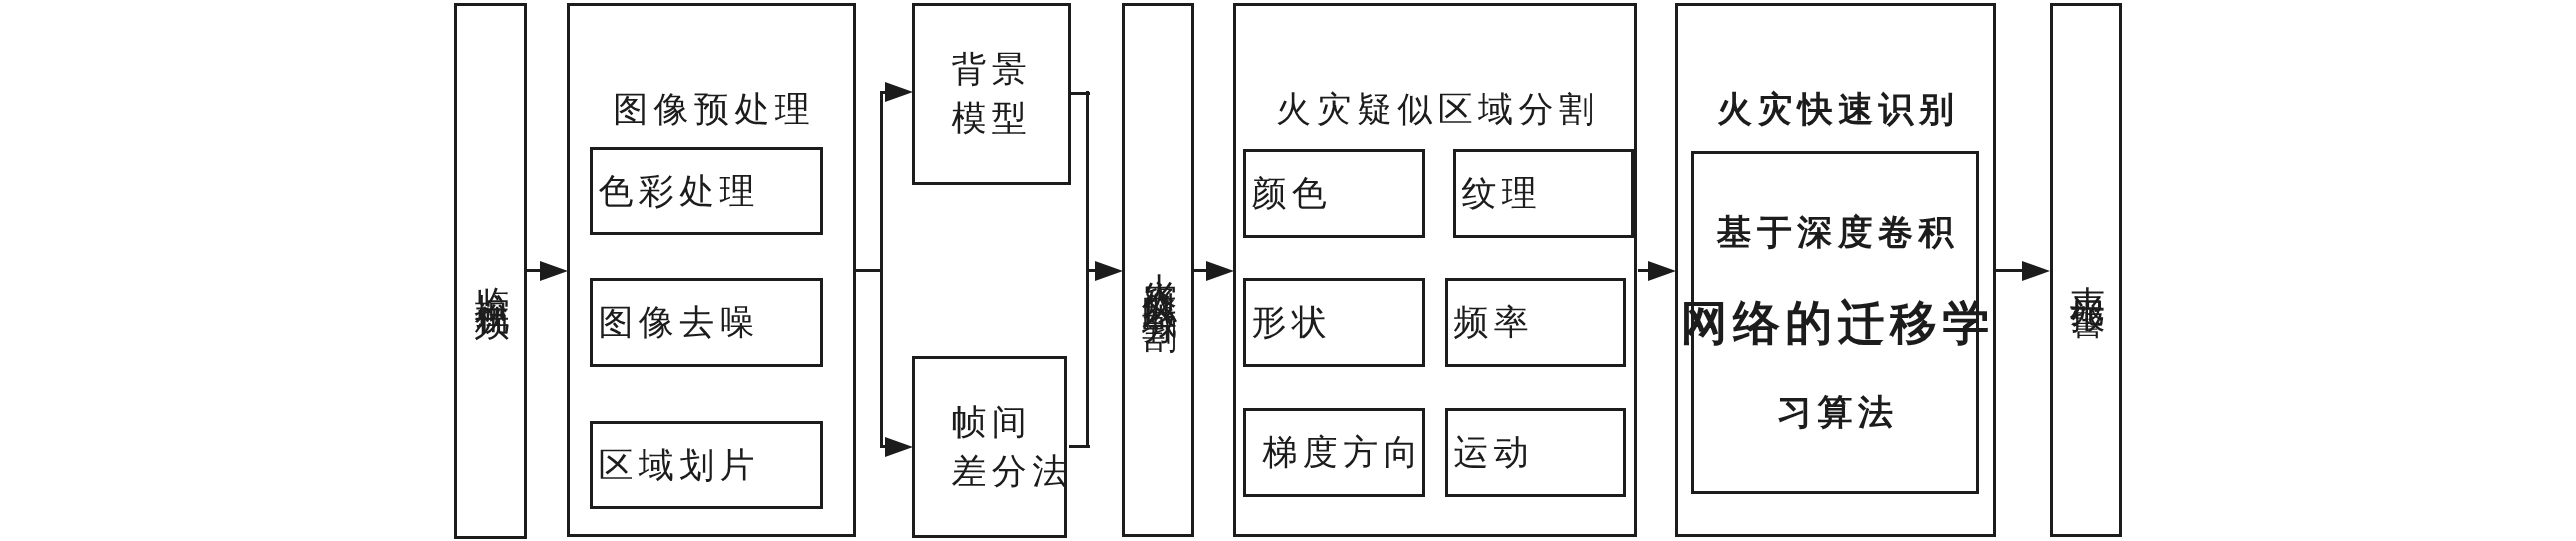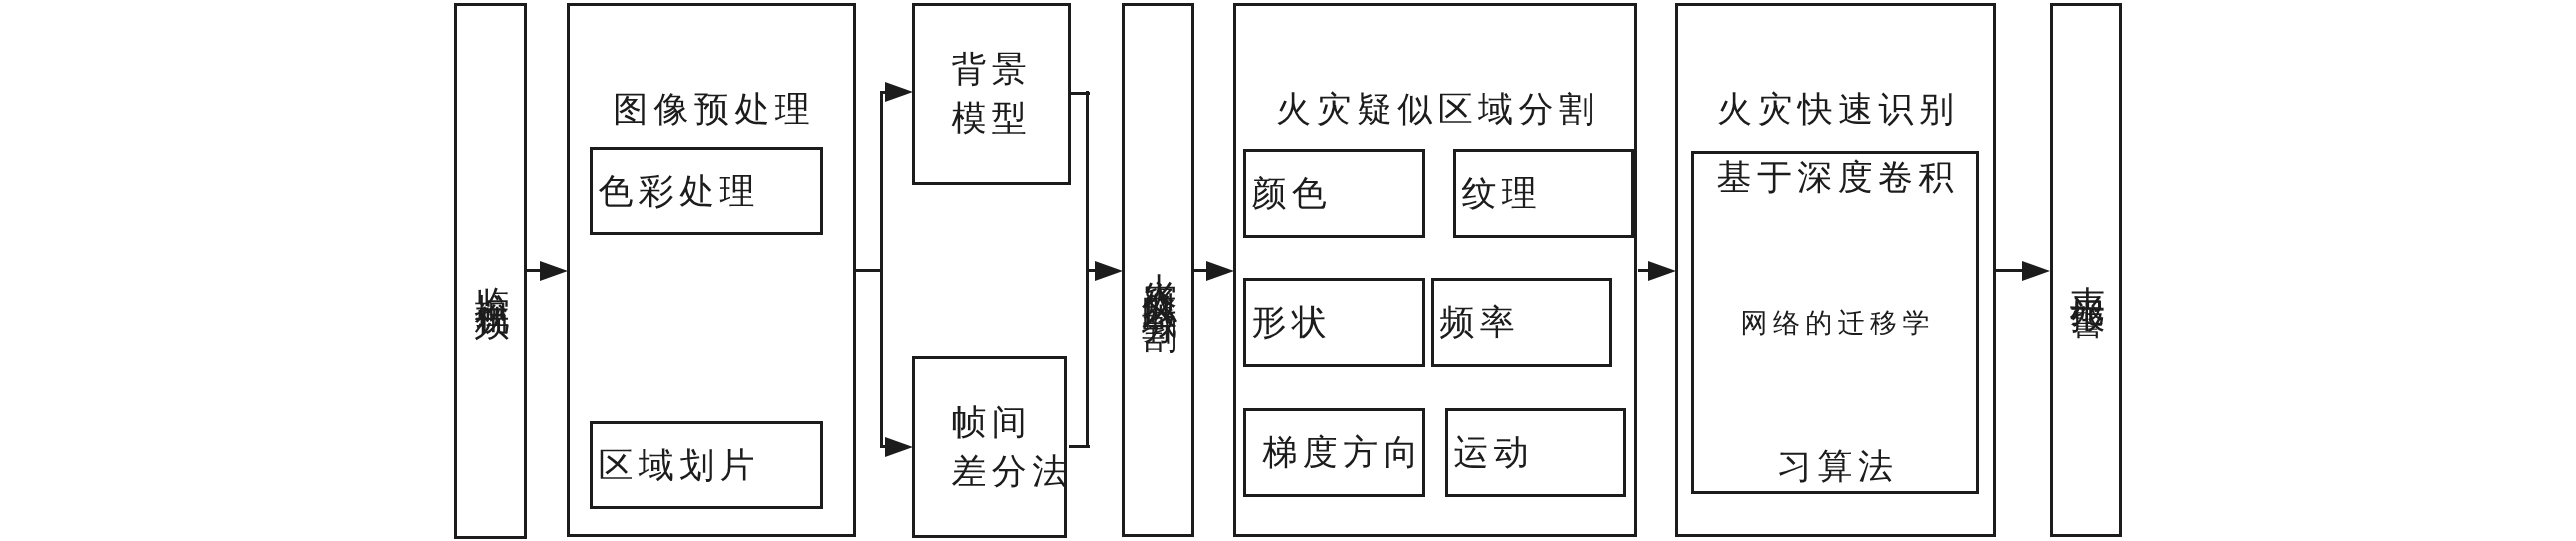--- a/index.html
+++ b/index.html
@@ -14,40 +14,43 @@
   .vtext{writing-mode:vertical-rl;text-orientation:upright;font-size:35px;letter-spacing:6.2px;white-space:nowrap;}
   .title{position:absolute;left:0;top:52px;width:100%;text-align:center;
          font-size:35px;letter-spacing:5.4px;text-indent:5.4px;white-space:nowrap;margin-top:28px;}
   .twolines{position:absolute;left:0;top:0;width:100%;height:100%;
             display:flex;flex-direction:column;align-items:flex-start;justify-content:center;line-height:49px;padding-left:31px;}
   .hline{position:absolute;height:3.1px;background:#1c1c1c;}
   .vline{position:absolute;width:3.1px;background:#1c1c1c;}
   .ah{position:absolute;width:0;height:0;border-top:10px solid transparent;
       border-bottom:10px solid transparent;border-left:28px solid #1c1c1c;}
   .inner{position:absolute;border:3.8px solid #1c1c1c;box-sizing:border-box;
-         display:flex;flex-direction:column;align-items:center;justify-content:space-between;line-height:48px;gap:42px;}
+         display:flex;flex-direction:column;align-items:center;justify-content:center;line-height:48px;gap:42px;}
 </style>
 </head>
 <body>
 
 <div id="canvas">
 
   <div class="box" style="left:454px;top:3.1px;width:73px;height:536px;">
     <div class="vwrap">
       <span class="vtext">监控视频</span>
     </div>
   </div>
 
   <div class="hline" style="left:527px;top:269px;width:17px;"></div>
   <div class="ah" style="left:540px;top:261px;"></div>
 
   <div class="box" style="left:567px;top:3.1px;width:289px;height:534px;">
     <div class="title">图像预处理</div>
     <div class="sub" style="left:20px;top:141px;width:233px;height:88px;">
       <span>色彩处理</span>
+    </div>
+    <div class="sub" style="left:20px;top:272px;width:233px;height:89px;">
+      <span>图像去噪</span>
     </div>
     <div class="sub" style="left:20px;top:403px;width:233px;height:88px;margin-top:12px;">
       <span>区域划片</span>
     </div>
   </div>
 
   <div class="hline" style="left:856px;top:269px;width:27px;"></div>
   <div class="vline" style="left:880px;top:91px;height:357px;"></div>
   <div class="hline" style="left:880px;top:91px;width:9.2px;"></div>
   <div class="ah" style="left:885px;top:82px;"></div>
@@ -87,39 +90,39 @@
     <div class="title">火灾疑似区域分割</div>
     <div class="sub" style="left:7px;top:143px;width:182px;height:89px;">
       <span>颜色</span>
     </div>
     <div class="sub" style="left:217px;top:143px;width:181px;height:89px;">
       <span>纹理</span>
     </div>
     <div class="sub" style="left:7px;top:272px;width:182px;height:89px;">
       <span>形状</span>
     </div>
-    <div class="sub" style="left:195px;top:272px;width:181px;height:89px;">
+    <div class="sub" style="left:209px;top:272px;width:181px;height:89px;">
       <span>频率</span>
     </div>
     <div class="sub" style="left:7px;top:402px;width:182px;height:89px;padding-left:11px;">
       <span>梯度方向</span>
     </div>
     <div class="sub" style="left:209px;top:402px;width:181px;height:89px;">
       <span>运动</span>
     </div>
   </div>
 
   <div class="hline" style="left:1638px;top:269px;width:13px;"></div>
   <div class="ah" style="left:1648px;top:261px;"></div>
 
-  <div class="box" style="left:1675px;top:3.1px;width:321px;height:534px;">
+  <div class="box" style="left:1675px;top:3.1px;width:321px;height:534px;font-weight:bold;">
     <div class="title">火灾快速识别</div>
     <div class="inner" style="left:13px;top:145px;width:288px;height:343px;">
       <div class="algoline" style="font-size:35px;letter-spacing:5.4px;text-indent:5.4px;white-space:nowrap;">基于深度卷积</div>
-      <div class="algoline" style="font-size:27px;letter-spacing:5.4px;text-indent:5.4px;white-space:nowrap;">网络的迁移学</div>
+      <div class="algoline" style="font-size:47px;letter-spacing:5.4px;text-indent:5.4px;white-space:nowrap;">网络的迁移学</div>
       <div class="algoline" style="font-size:35px;letter-spacing:5.4px;text-indent:5.4px;white-space:nowrap;">习算法</div>
     </div>
   </div>
 
   <div class="hline" style="left:1996px;top:269px;width:31px;"></div>
   <div class="ah" style="left:2022px;top:261px;"></div>
 
   <div class="box" style="left:2050px;top:3.1px;width:72px;height:534px;">
     <div class="vwrap">
       <span class="vtext">声光报警</span>

